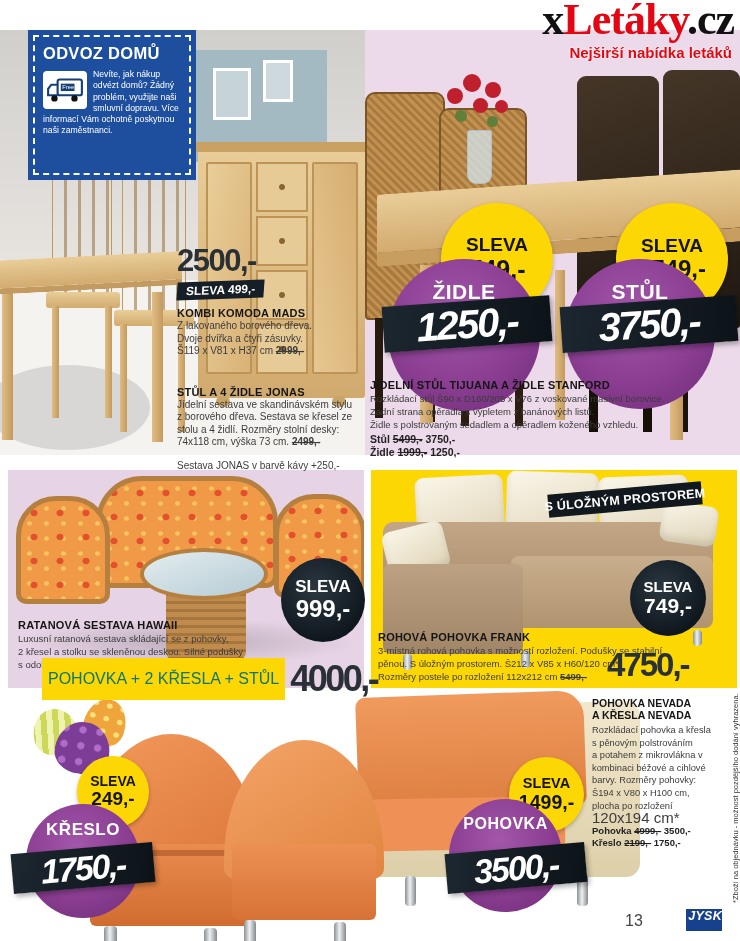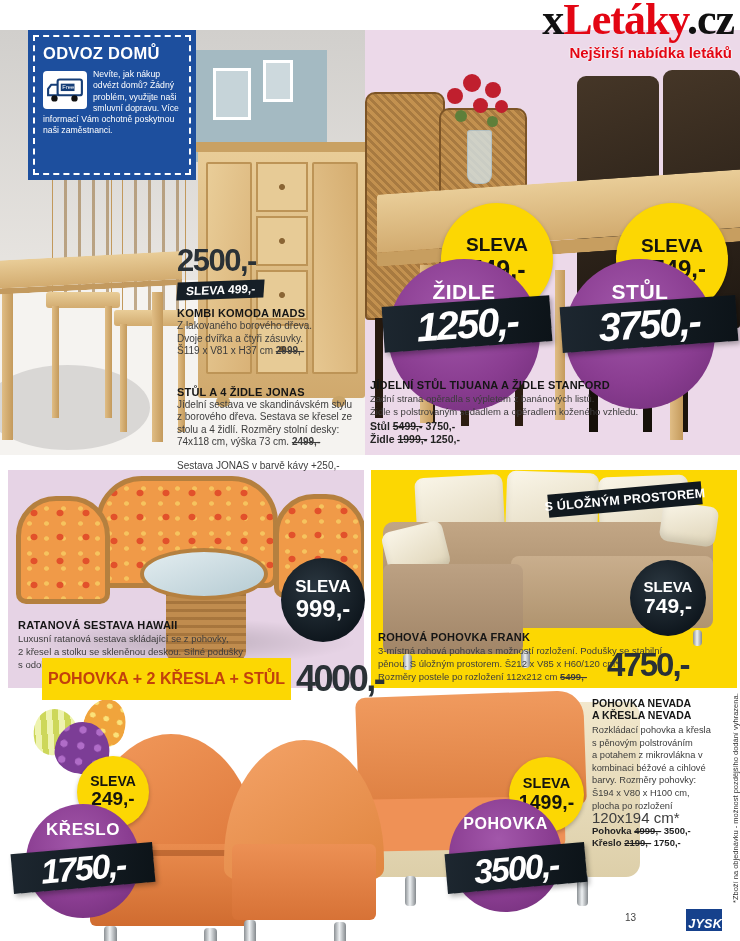--- a/index.html
+++ b/index.html
@@ -12,21 +12,21 @@
 .d{font-size:10px;line-height:12.5px;color:#3c3c3c}
 .d9{font-size:9.5px;line-height:13px;color:#3c3c3c}
 .b{font-weight:bold}
 .strike{text-decoration:line-through}
 .badge{display:inline-block;background:#161f27;color:#fff;font-weight:bold;font-size:12px;padding:2px 9px;transform:rotate(-2deg) skewX(-6deg)}
 .ycirc{border-radius:50%;background:#fcd703;display:flex;flex-direction:column;align-items:center;justify-content:center;font-weight:bold;color:#15150f;text-align:center;line-height:1.08;box-shadow:0 2px 4px rgba(0,0,0,.25)}
 .kcirc{border-radius:50%;background:radial-gradient(circle at 42% 36%,#2b3740,#0f171e 72%);display:flex;flex-direction:column;align-items:center;justify-content:center;font-weight:bold;color:#fff;text-align:center;line-height:1.08}
 .pcirc{border-radius:50%;background:radial-gradient(circle at 44% 36%,#a257aa,#8a3d91 56%,#6e2c76)}
 .plabel{position:absolute;width:100%;text-align:center;color:#fff;font-weight:bold;letter-spacing:.5px}
 .pban{background:linear-gradient(100deg,#1d2730,#0c1318);color:#fff;font-weight:bold;font-style:italic;display:flex;align-items:center;justify-content:center;letter-spacing:-2px;box-shadow:2px 3px 5px rgba(0,0,0,.3)}
-.hl{background:#fcd703;font-weight:bold;font-size:16px;padding:12px 6px;color:#c2410c;white-space:nowrap}
+.hl{background:#fcd703;font-weight:normal;font-size:16px;padding:12px 6px;color:#0f766e;white-space:nowrap}
 .leg{background:linear-gradient(90deg,#8b9094,#eef1f3 45%,#84898d);border-radius:4px}
 .pine{background:linear-gradient(#e9cd98,#d2ab6f)}
 .pinel{background:linear-gradient(90deg,#e0bd85,#c49a5c)}
 .slat{background:linear-gradient(#e9d0a0,#d9b87e);background-image:repeating-linear-gradient(90deg,transparent 0 11px,rgba(150,110,55,.55) 11px 14px);border-radius:6px 6px 0 0;border:1px solid #c2995c}
 .wick{background:#c3914f;background-image:repeating-linear-gradient(45deg,rgba(60,30,5,.2) 0 3px,transparent 3px 6px);border:2px solid #7c5426;border-radius:10px 10px 4px 4px}
 .dkch{background:linear-gradient(160deg,#453627,#1e1711);border-radius:9px 9px 3px 3px}
 .rat{border:5px solid #b5803f;background-color:#f09a48;background-image:radial-gradient(#e2512b 3px,transparent 4px),radial-gradient(#f6c35e 2px,transparent 3px);background-size:26px 24px,17px 15px}
 .pil{background:linear-gradient(160deg,#faf6e9,#ded3b6);border-radius:9px;box-shadow:inset 0 -5px 7px rgba(0,0,0,.1)}
 .shadow{background:radial-gradient(ellipse at center,rgba(0,0,0,.18),transparent 70%)}
 .flo{position:absolute;border-radius:50%;background:#c01f2e}
@@ -201,20 +201,21 @@
     </div>
   <div class="abs pcirc" style="left:565px;top:259px;width:150px;height:150px">
     <div class="plabel" style="top:21px;font-size:21px">STŮL</div>
   </div>
   <div class="abs pban" style="left:561px;top:301px;width:176px;height:46px;font-size:40px;transform:rotate(-4deg)">
       <span>3750,-</span>
     </div>
 
   <div class="abs" style="left:370px;top:379px;width:365px">
     <div class="t">JÍDELNÍ STŮL TIJUANA A ŽIDLE STANFORD</div>
+    <div class="d9">Rozkládací stůl Š90 x D160/205 x V76 z voskované masivní borovice.</div>
     <div class="d9">Zadní strana opěradla s výpletem z banánových listů.</div>
     <div class="d9">Židle s polstrovaným sedadlem a opěradlem koženého vzhledu.</div>
     <div class="b" style="font-size:10.5px;line-height:13px;margin-top:2px;color:#222"><span>Stůl</span> <span class="strike">5499,-</span> <span>3750,-</span></div>
     <div class="b" style="font-size:10.5px;line-height:13px;color:#222"><span>Židle</span> <span class="strike">1999,-</span> <span>1250,-</span></div>
   </div>
 
   <div class="abs kcirc" style="left:281px;top:558px;width:84px;height:84px">
     <div style="font-size:17px">SLEVA</div>
     <div style="font-size:24px">999,-</div>
   </div>
@@ -275,21 +276,21 @@
     <div style="font-size:9.3px;line-height:12.6px;color:#3c3c3c">kombinaci béžové a cihlové</div>
     <div style="font-size:9.3px;line-height:12.6px;color:#3c3c3c">barvy. Rozměry pohovky:</div>
     <div style="font-size:9.3px;line-height:12.6px;color:#3c3c3c">Š194 x V80 x H100 cm,</div>
     <div style="font-size:9.3px;line-height:12.6px;color:#3c3c3c">plocha po rozložení</div>
     <div style="font-size:15px;line-height:12.6px;color:#3c3c3c">120x194 cm*</div>
     <div class="b" style="font-size:9.5px;line-height:12.6px;color:#222"><span>Pohovka</span> <span class="strike">4999,-</span> <span>3500,-</span></div>
     <div class="b" style="font-size:9.5px;line-height:12.6px;color:#222"><span>Křeslo</span> <span class="strike">2199,-</span> <span>1750,-</span></div>
   </div>
 
   <div class="abs" style="left:731px;top:903px;transform:rotate(-90deg);transform-origin:0 0;font-size:7.5px;color:#333;white-space:nowrap">*Zboží na objednávku - možnost pozdějšího dodání vyhrazena.</div>
-  <div class="abs" style="left:625px;top:912px;font-size:10px;color:#444">13</div>
-  <div class="abs" style="left:686px;top:909px;width:36px;height:22px;background:#16418c;color:#fff;display:flex;align-items:flex-end;justify-content:center;gap:2px">
+  <div class="abs" style="left:625px;top:912px;font-size:16px;color:#444">13</div>
+  <div class="abs" style="left:686px;top:909px;width:36px;height:22px;background:#16418c;color:#fff;display:flex;align-items:flex-start;justify-content:center;gap:2px">
     <svg width="12" height="13" viewBox="0 0 10 10">
         <path d="M7 0.5 C3 0.5 2.6 3.6 4.8 4.6 C7 5.6 6.6 7.6 2.6 8.8 L8.4 8.8 C9.4 5.8 9.2 3.4 7 0.5 Z" fill="#fff"></path>
       </svg>
     <span style="font-weight:bold;font-style:italic;font-size:12.5px;letter-spacing:.3px">JYSK</span>
   </div>
 
 </div>
 
 </body></html>

